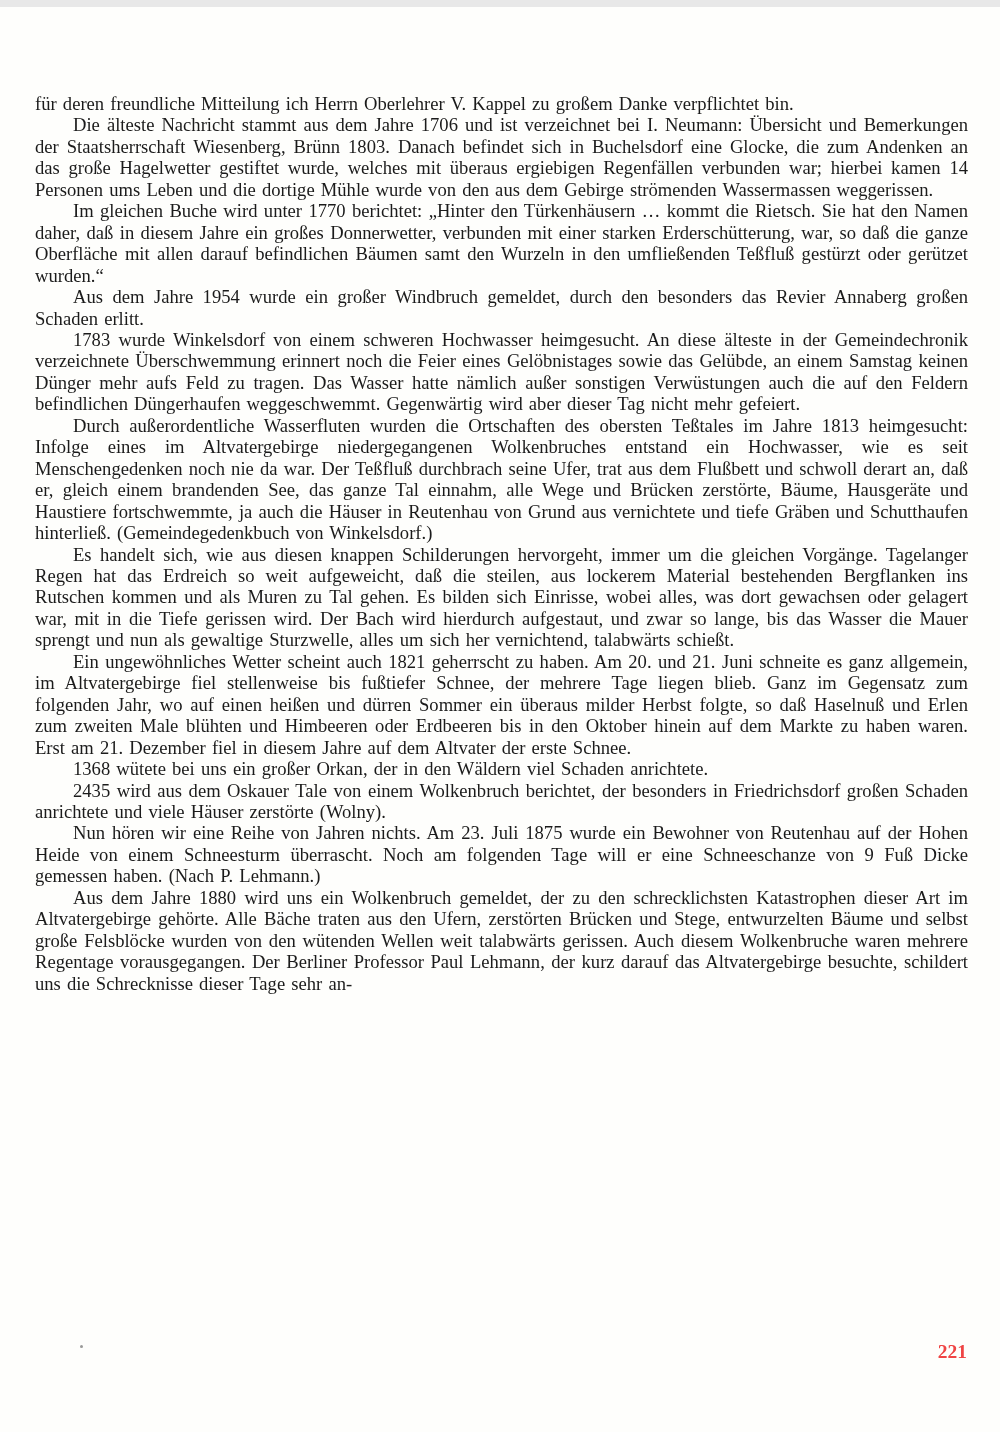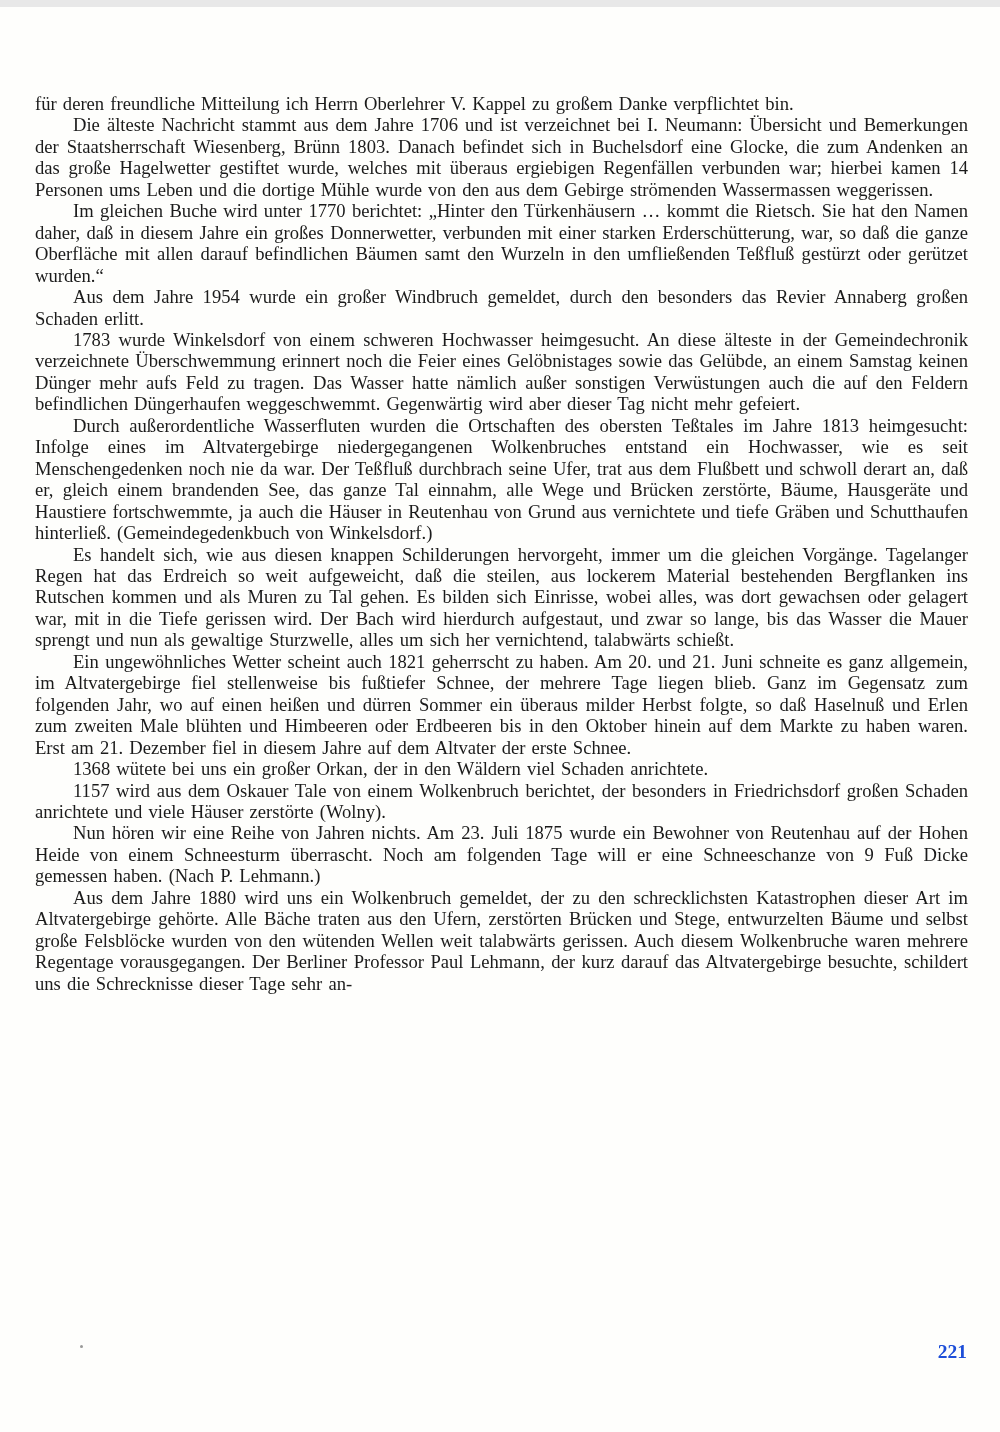--- a/index.html
+++ b/index.html
@@ -37,21 +37,21 @@
   .text-block p.no-indent {
     text-indent: 0;
   }
   .page-number {
     position: absolute;
     right: 33px;
     top: 1334px;
     font-family: "Liberation Serif", "DejaVu Serif", serif;
     font-size: 19.5px;
     font-weight: bold;
-    color: #1d4ed8;
+    color: #ef4444;
   }
   .scan-dot {
     position: absolute;
     left: 80px;
     top: 1338px;
     width: 3px;
     height: 3px;
     border-radius: 50%;
     background: #555;
     opacity: 0.6;
@@ -64,19 +64,19 @@
   <div class="text-block">
     <p class="no-indent">für deren freundliche Mitteilung ich Herrn Oberlehrer V. Kappel zu großem Danke verpflichtet bin.</p>
     <p>Die älteste Nachricht stammt aus dem Jahre 1706 und ist verzeichnet bei I. Neumann: Übersicht und Bemerkungen der Staatsherrschaft Wiesenberg, Brünn 1803. Danach befindet sich in Buchelsdorf eine Glocke, die zum Andenken an das große Hagelwetter gestiftet wurde, welches mit überaus ergiebigen Regenfällen verbunden war; hierbei kamen 14 Personen ums Leben und die dortige Mühle wurde von den aus dem Gebirge strömenden Wassermassen weggerissen.</p>
     <p>Im gleichen Buche wird unter 1770 berichtet: „Hinter den Türkenhäusern … kommt die Rietsch. Sie hat den Namen daher, daß in diesem Jahre ein großes Donnerwetter, verbunden mit einer starken Erderschütterung, war, so daß die ganze Oberfläche mit allen darauf befindlichen Bäumen samt den Wurzeln in den umfließenden Teßfluß gestürzt oder gerützet wurden.“</p>
     <p>Aus dem Jahre 1954 wurde ein großer Windbruch gemeldet, durch den besonders das Revier Annaberg großen Schaden erlitt.</p>
     <p>1783 wurde Winkelsdorf von einem schweren Hochwasser heimgesucht. An diese älteste in der Gemeindechronik verzeichnete Überschwemmung erinnert noch die Feier eines Gelöbnistages sowie das Gelübde, an einem Samstag keinen Dünger mehr aufs Feld zu tragen. Das Wasser hatte nämlich außer sonstigen Verwüstungen auch die auf den Feldern befindlichen Düngerhaufen weggeschwemmt. Gegenwärtig wird aber dieser Tag nicht mehr gefeiert.</p>
     <p>Durch außerordentliche Wasserfluten wurden die Ortschaften des obersten Teßtales im Jahre 1813 heimgesucht: Infolge eines im Altvatergebirge niedergegangenen Wolkenbruches entstand ein Hochwasser, wie es seit Menschengedenken noch nie da war. Der Teßfluß durchbrach seine Ufer, trat aus dem Flußbett und schwoll derart an, daß er, gleich einem brandenden See, das ganze Tal einnahm, alle Wege und Brücken zerstörte, Bäume, Hausgeräte und Haustiere fortschwemmte, ja auch die Häuser in Reutenhau von Grund aus vernichtete und tiefe Gräben und Schutthaufen hinterließ. (Gemeindegedenkbuch von Winkelsdorf.)</p>
     <p>Es handelt sich, wie aus diesen knappen Schilderungen hervorgeht, immer um die gleichen Vorgänge. Tagelanger Regen hat das Erdreich so weit aufgeweicht, daß die steilen, aus lockerem Material bestehenden Bergflanken ins Rutschen kommen und als Muren zu Tal gehen. Es bilden sich Einrisse, wobei alles, was dort gewachsen oder gelagert war, mit in die Tiefe gerissen wird. Der Bach wird hierdurch aufgestaut, und zwar so lange, bis das Wasser die Mauer sprengt und nun als gewaltige Sturzwelle, alles um sich her vernichtend, talabwärts schießt.</p>
     <p>Ein ungewöhnliches Wetter scheint auch 1821 geherrscht zu haben. Am 20. und 21. Juni schneite es ganz allgemein, im Altvatergebirge fiel stellenweise bis fußtiefer Schnee, der mehrere Tage liegen blieb. Ganz im Gegensatz zum folgenden Jahr, wo auf einen heißen und dürren Sommer ein überaus milder Herbst folgte, so daß Haselnuß und Erlen zum zweiten Male blühten und Himbeeren oder Erdbeeren bis in den Oktober hinein auf dem Markte zu haben waren. Erst am 21. Dezember fiel in diesem Jahre auf dem Altvater der erste Schnee.</p>
     <p>1368 wütete bei uns ein großer Orkan, der in den Wäldern viel Schaden anrichtete.</p>
-    <p>1157 wird aus dem Oskauer Tale von einem Wolkenbruch berichtet, der besonders in Friedrichsdorf großen Schaden anrichtete und viele Häuser zerstörte (Wolny).</p>
+    <p>2435 wird aus dem Oskauer Tale von einem Wolkenbruch berichtet, der besonders in Friedrichsdorf großen Schaden anrichtete und viele Häuser zerstörte (Wolny).</p>
     <p>Nun hören wir eine Reihe von Jahren nichts. Am 23. Juli 1875 wurde ein Bewohner von Reutenhau auf der Hohen Heide von einem Schneesturm überrascht. Noch am folgenden Tage will er eine Schneeschanze von 9 Fuß Dicke gemessen haben. (Nach P. Lehmann.)</p>
     <p>Aus dem Jahre 1880 wird uns ein Wolkenbruch gemeldet, der zu den schrecklichsten Katastrophen dieser Art im Altvatergebirge gehörte. Alle Bäche traten aus den Ufern, zerstörten Brücken und Stege, entwurzelten Bäume und selbst große Felsblöcke wurden von den wütenden Wellen weit talabwärts gerissen. Auch diesem Wolkenbruche waren mehrere Regentage vorausgegangen. Der Berliner Professor Paul Lehmann, der kurz darauf das Altvatergebirge besuchte, schildert uns die Schrecknisse dieser Tage sehr an-</p>
   </div>
   <div class="scan-dot"></div>
   <div class="page-number">221</div>
 </div>
 
 </body></html>

